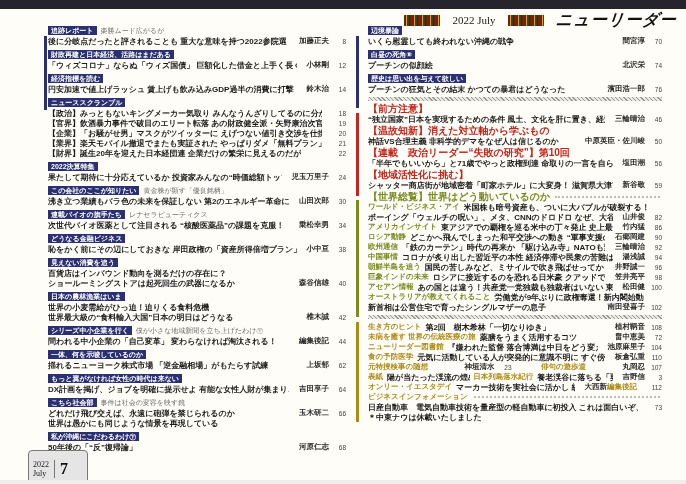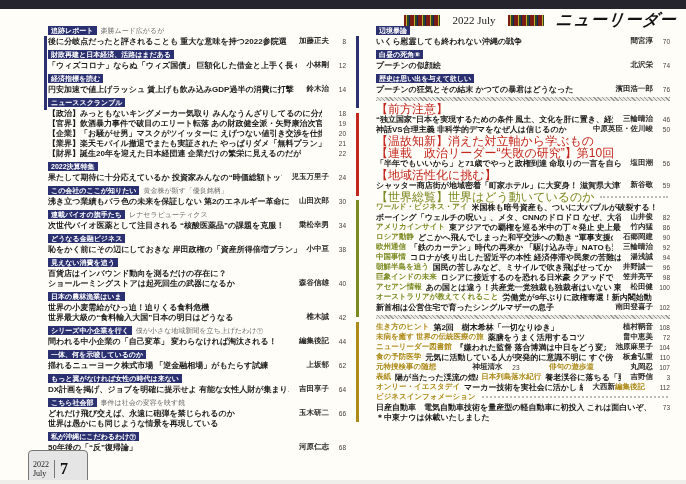--- a/index.html
+++ b/index.html
@@ -9,33 +9,33 @@
   *{box-sizing:border-box;margin:0;padding:0}
   body{font-family:"Liberation Sans","DejaVu Sans",sans-serif;background:#efeeea;}
   #page{position:relative;width:686px;height:480px;background:var(--paper);overflow:hidden;}
   #topbar{position:absolute;left:0;top:0;width:686px;height:9px;background:var(--topbar);}
   #masthead{position:absolute;right:10px;top:11px;display:flex;align-items:center;gap:12px;height:18px;}
   .stripes{width:36px;height:11px;background:repeating-linear-gradient(90deg,#7a1d12 0 2px,#d4a72c 2px 3px,#274a24 3px 5px,#20205a 5px 6px,#7a1d12 6px 8px);}
   #issue-date{font-size:11px;color:#222;font-family:"Liberation Serif","DejaVu Serif",serif;}
   #logo{font-size:16px;font-weight:bold;font-style:italic;color:#111;letter-spacing:1px;transform:skewX(-6deg);}
   .col{position:absolute;top:22px;}
   #leftcol{left:48px;width:298px;}
-  #rightcol{left:368px;width:294px;margin-left:8px;}
+  #rightcol{left:368px;width:294px;}
   .vbar{position:absolute;width:3px;}
   .line{display:flex;align-items:center;height:10px;font-size:8px;white-space:nowrap;}
   .line.has-badge{margin-top:3px;height:11px;}
   .line.mt{margin-top:2px;}
   .seg{display:inline-block;}
   .seg-badge{background:var(--navy);color:#fff;font-size:7px;font-weight:bold;line-height:9px;padding:0 3px;margin-right:4px;}
   .seg-note{color:var(--note);font-size:7px;margin-right:3px;overflow:hidden;min-width:0;}
   .seg-text{color:var(--ink);font-weight:bold;overflow:hidden;min-width:0;flex:0 1 auto;margin-right:3px;}
   .seg-author{color:#2e2c2a;font-size:7.5px;font-weight:bold;flex:0 0 auto;margin-left:3px;}
   .seg-page{color:#44403c;font-size:6.5px;min-width:13px;text-align:right;flex:0 0 auto;margin-left:4px;}
   .seg-gap{flex:1 0 4px;}
-  .seg-head{font-weight:normal;font-size:12px;margin-right:3px;}
+  .seg-head{font-weight:bold;font-size:10px;margin-right:3px;}
   .seg-label{font-weight:bold;font-size:7.5px;margin-right:4px;}
   .seg-dash{flex:1 0 10px;border-bottom:2px dotted #bbb;height:0;align-self:center;margin:0 2px;}
   .t-red .seg-head, .t-red .seg-label{color:var(--red);}
   .t-green .seg-head, .t-green .seg-label{color:var(--green);}
   .t-gold .seg-label, .t-gold .seg-head{color:var(--gold);}
   .hatch{height:4px;margin:3px 0;background:repeating-linear-gradient(45deg,#9a9a96 0 1px,#e8e7e2 1px 3px);}
   #footer-box{position:absolute;left:28px;top:450px;width:60px;height:27px;border:1px solid #777;border-radius:4px;display:flex;align-items:center;padding:18px 4px;gap:5px;background:#e5e5e5;}
   #fb-left{display:flex;flex-direction:column;justify-content:center;line-height:9px;font-family:"Liberation Serif","DejaVu Serif",serif;color:#222;}
   #fb-year{font-size:8px;} #fb-month{font-size:8px;}
   #fb-div{width:1px;height:18px;background:#777;}
@@ -261,28 +261,28 @@
       <div class="hatch"></div>
       <div class="line t-red mt">
         <span class="seg seg-head">【前方注意】</span>
       </div>
       <div class="line t-red">
         <span class="seg seg-text">“独立国家”日本を実現するための条件 風土、文化を肝に置き、経済活力を取り戻した暁に・・</span>
         <span class="seg seg-gap"></span>
         <span class="seg seg-author">三輪晴治</span>
         <span class="seg seg-page">46</span>
       </div>
+      <div class="line t-red mt">
+        <span class="seg seg-head">【温故知新】消えた対立軸から学ぶもの</span>
+      </div>
       <div class="line t-red">
         <span class="seg seg-text">神話VS合理主義 非科学的デマをなぜ人は信じるのか</span>
         <span class="seg seg-gap"></span>
         <span class="seg seg-author">中原英臣・佐川峻</span>
         <span class="seg seg-page">50</span>
-      </div>
-      <div class="line t-red mt">
-        <span class="seg seg-head">【温故知新】消えた対立軸から学ぶもの</span>
       </div>
       <div class="line t-red mt">
         <span class="seg seg-head">【連載　政治リーダー“失敗の研究”】第10回</span>
       </div>
       <div class="line t-red">
         <span class="seg seg-text">「半年でもいいから」と71歳でやっと政権到達 命取りの一言を自ら公言した福田赳夫の失敗</span>
         <span class="seg seg-gap"></span>
         <span class="seg seg-author">塩田潮</span>
         <span class="seg seg-page">56</span>
       </div>

